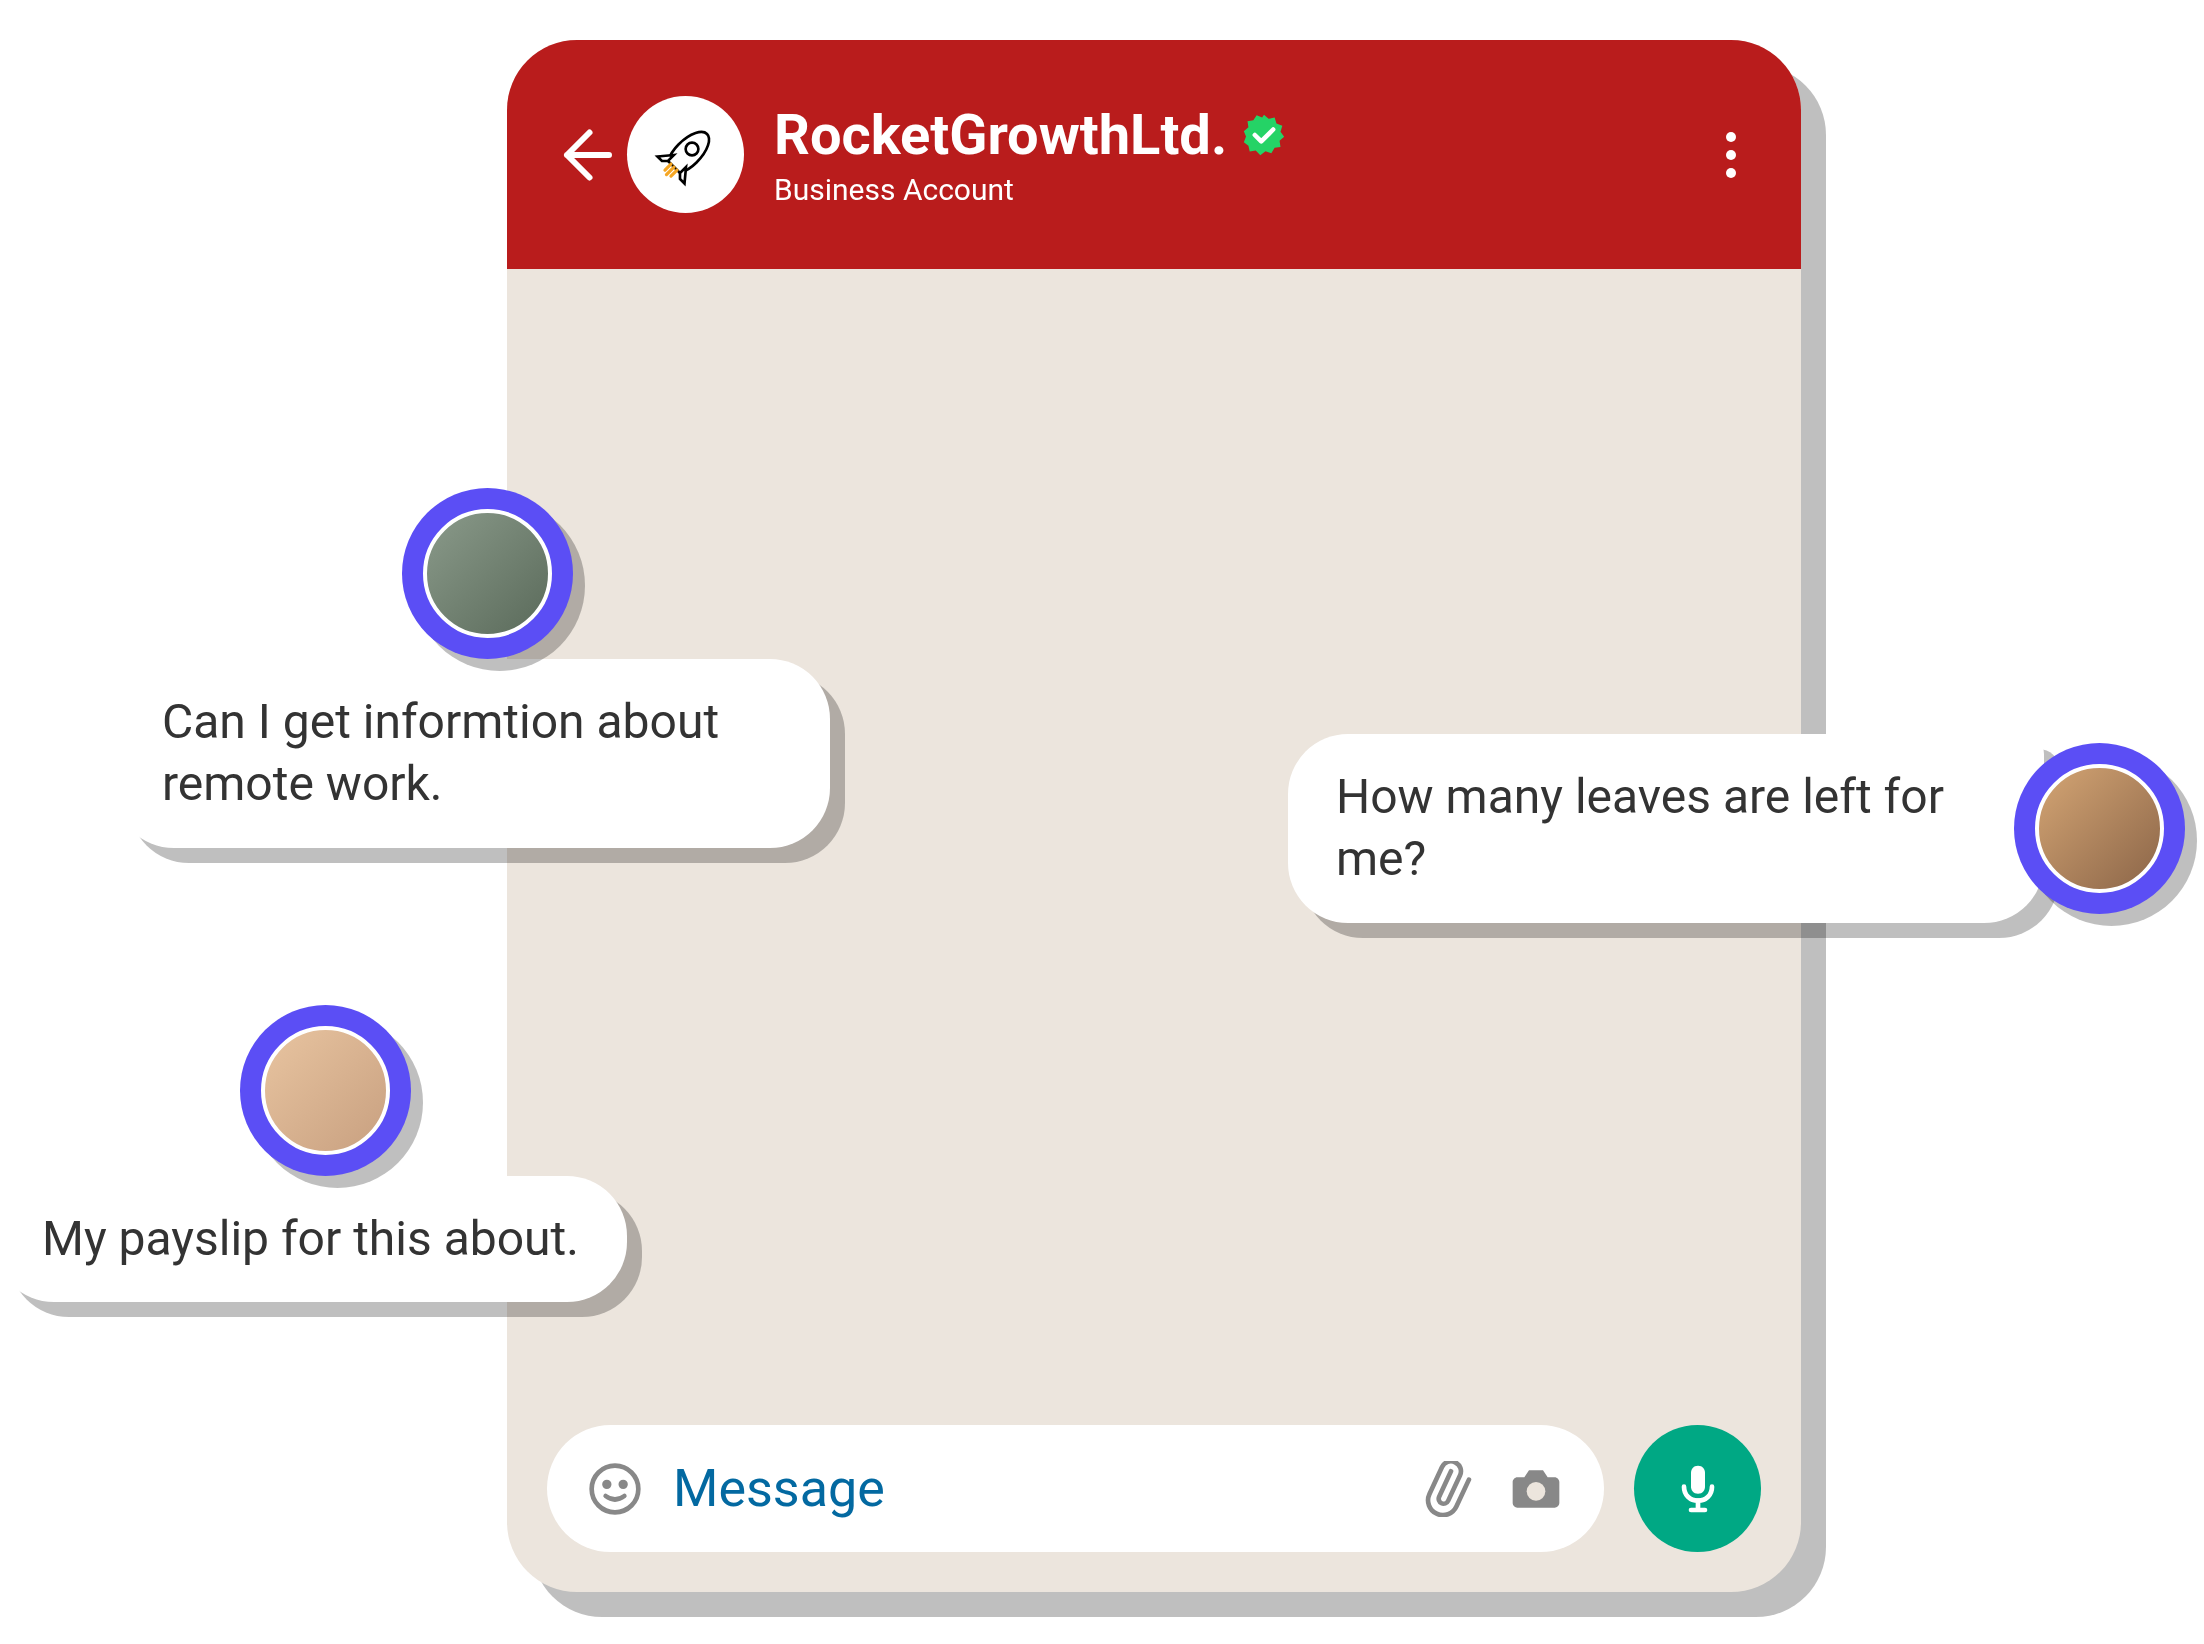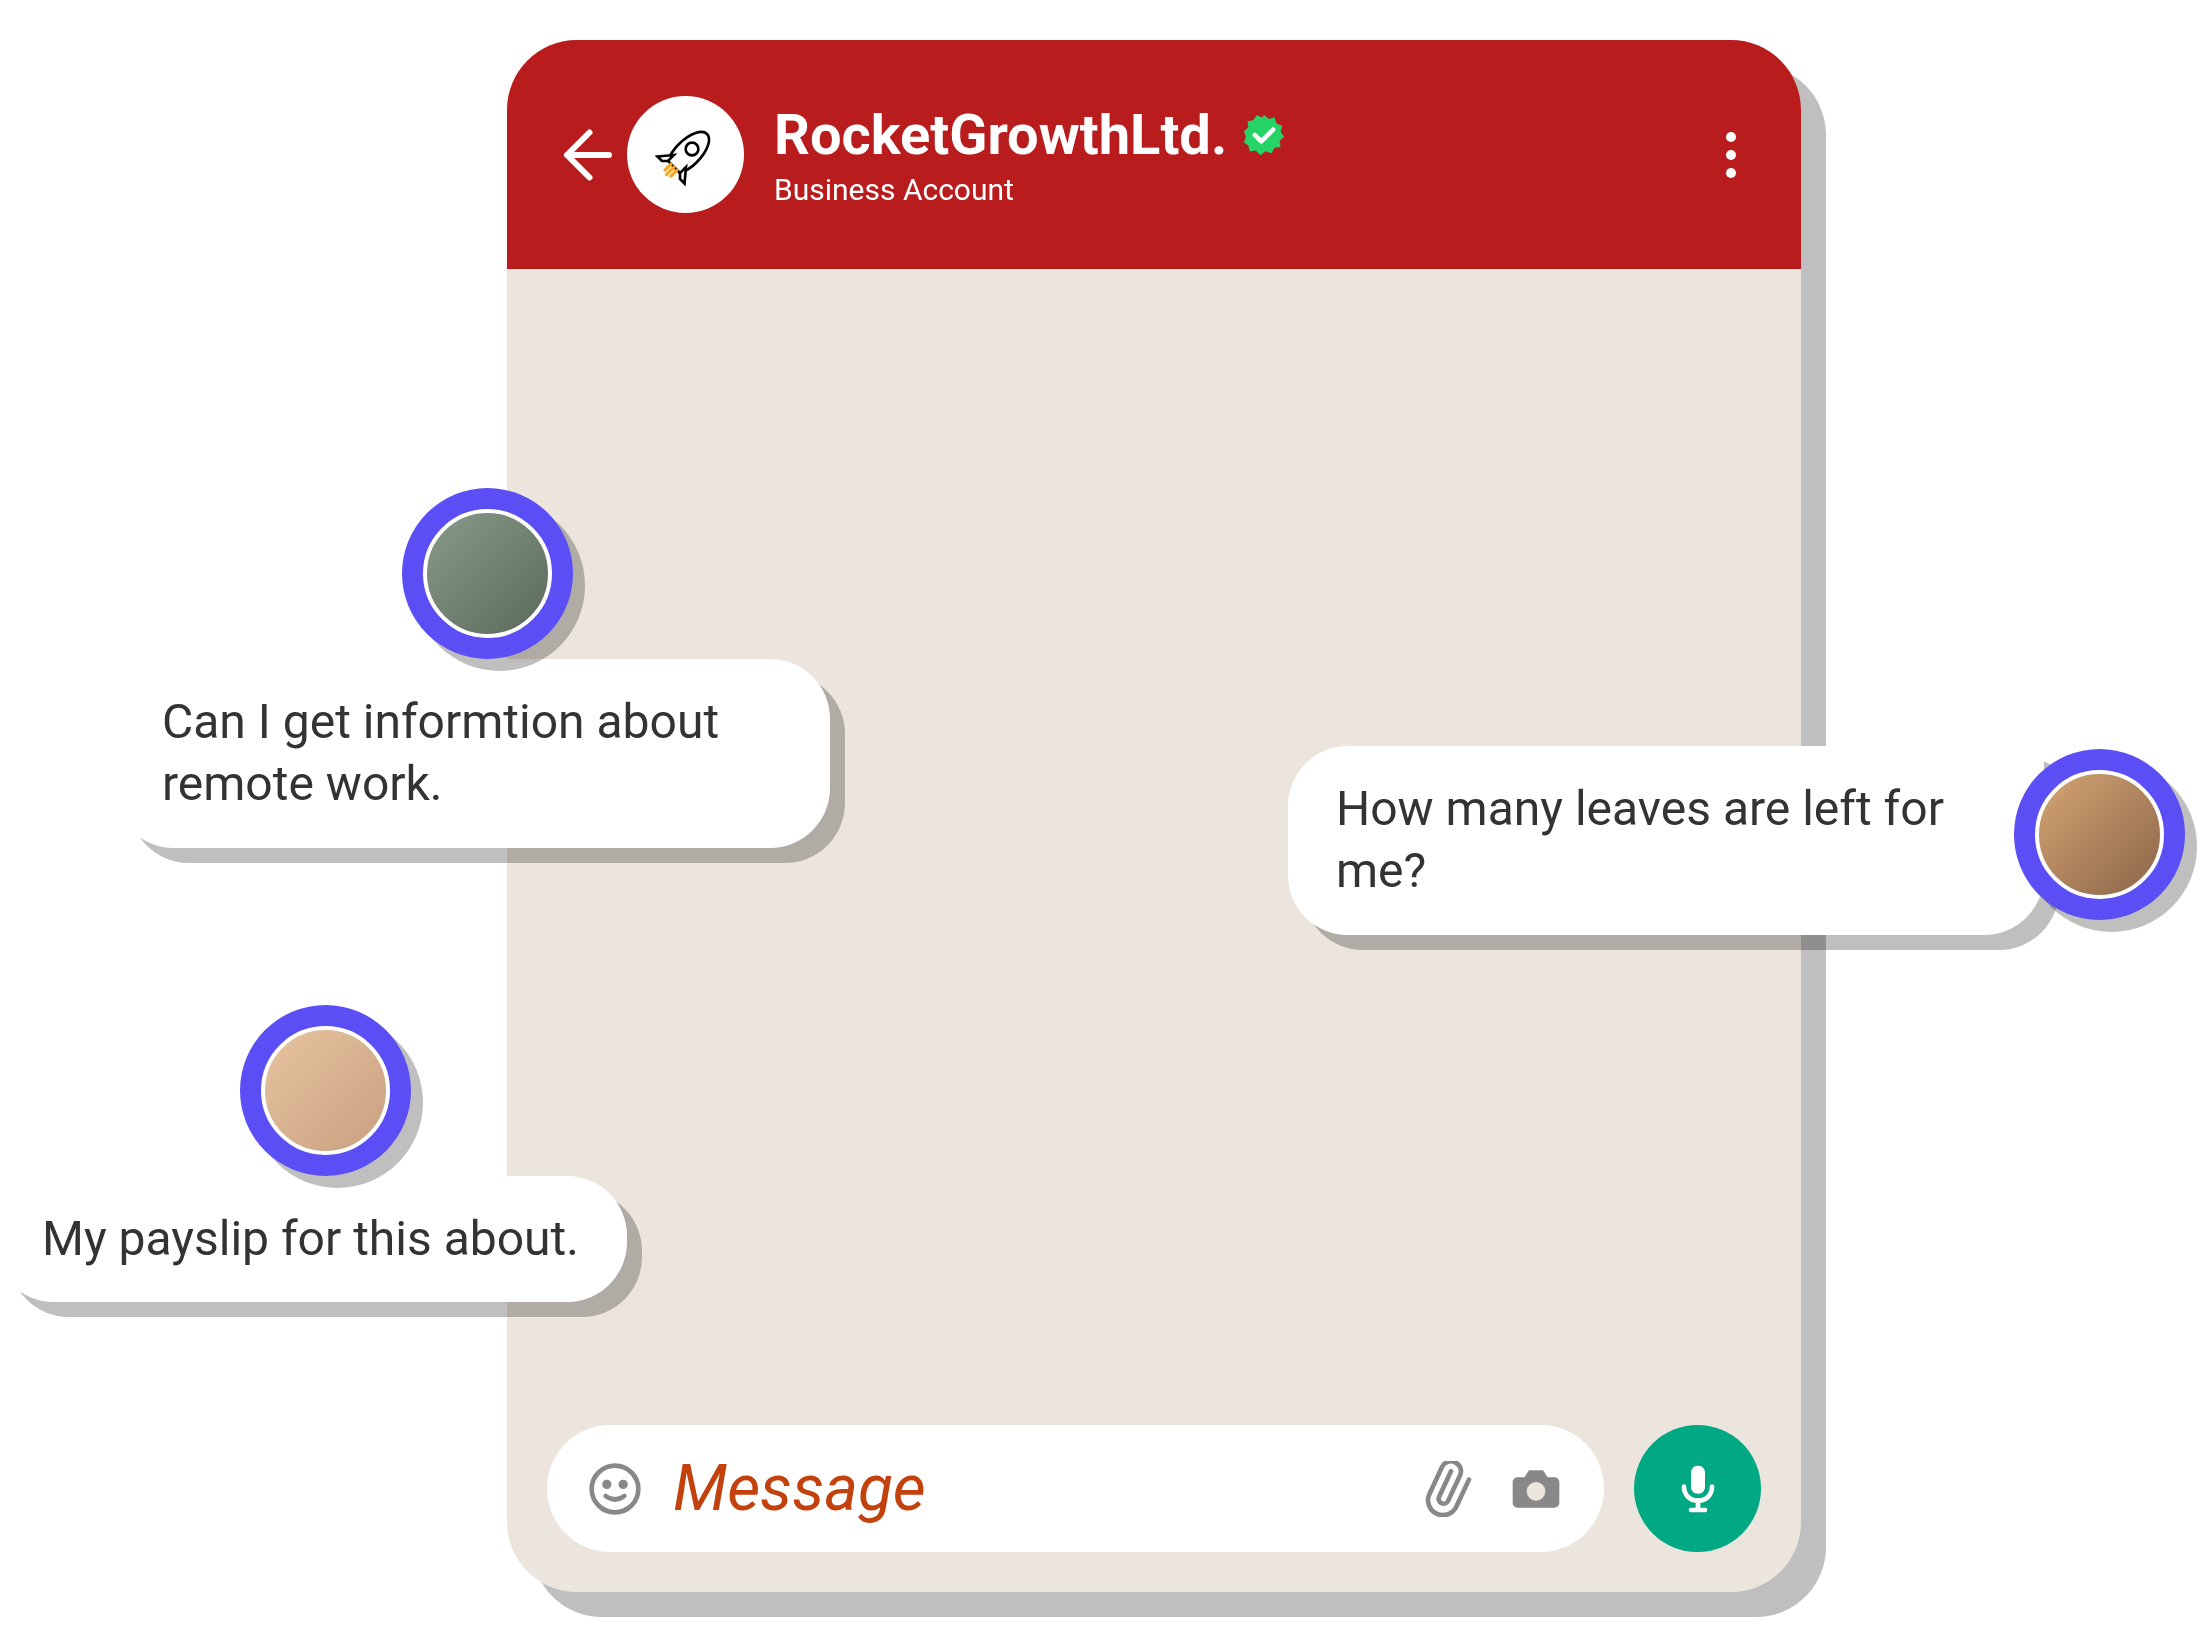--- a/index.html
+++ b/index.html
@@ -134,23 +134,22 @@
       border-radius: 70px;
       height: 127px;
       display: flex;
       align-items: center;
       padding: 0 40px;
       gap: 30px;
     }
     
     .input-text {
       flex: 1;
-      font-size: 64px;
-      color: #c2410c;
-      font-style: italic;
+      font-size: 52px;
+      color: #0369a1;
     }
     
     .input-icon {
       width: 56px;
       height: 56px;
       display: flex;
       align-items: center;
       justify-content: center;
     }
     
@@ -241,21 +240,20 @@
       max-width: 716px;
     }
     
     .bubble-2 {
       right: 20px;
       top: 734px;
     }
     
     .bubble-2 .message-bubble {
       max-width: 756px;
-      margin-top: 12px;
     }
     
     .bubble-3 {
       left: 24px;
       top: 1005px;
     }
     
     .bubble-3 .message-bubble {
       max-width: 716px;
     }

